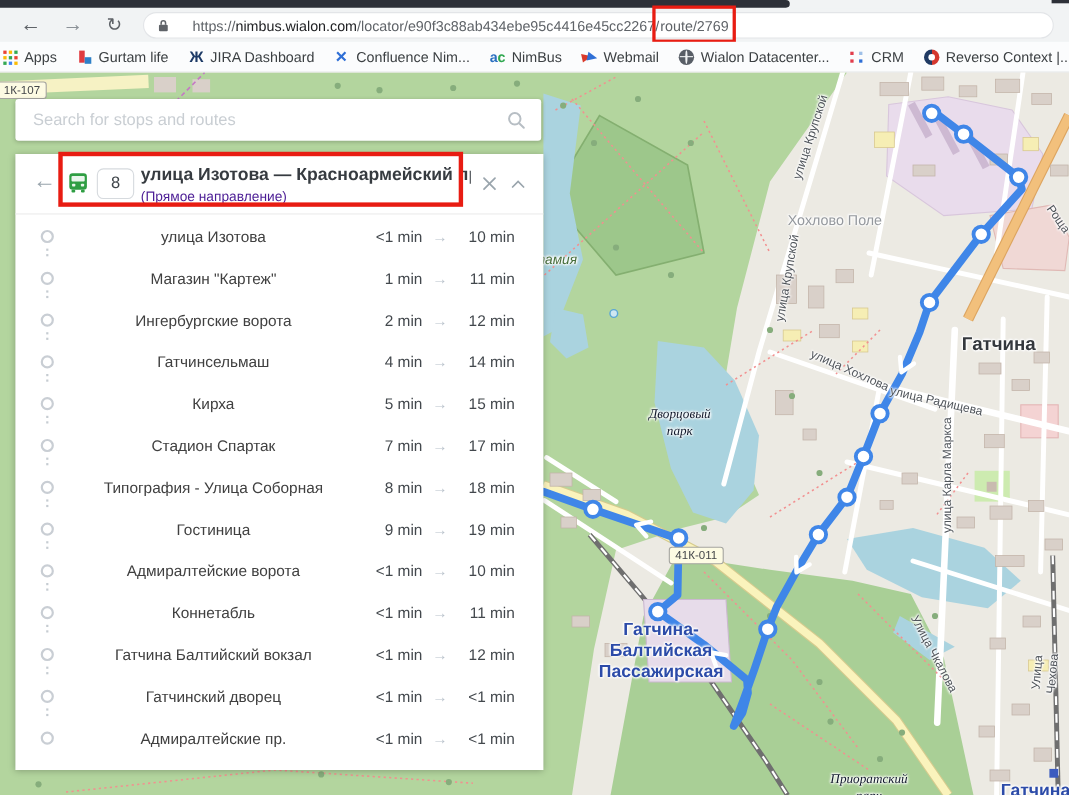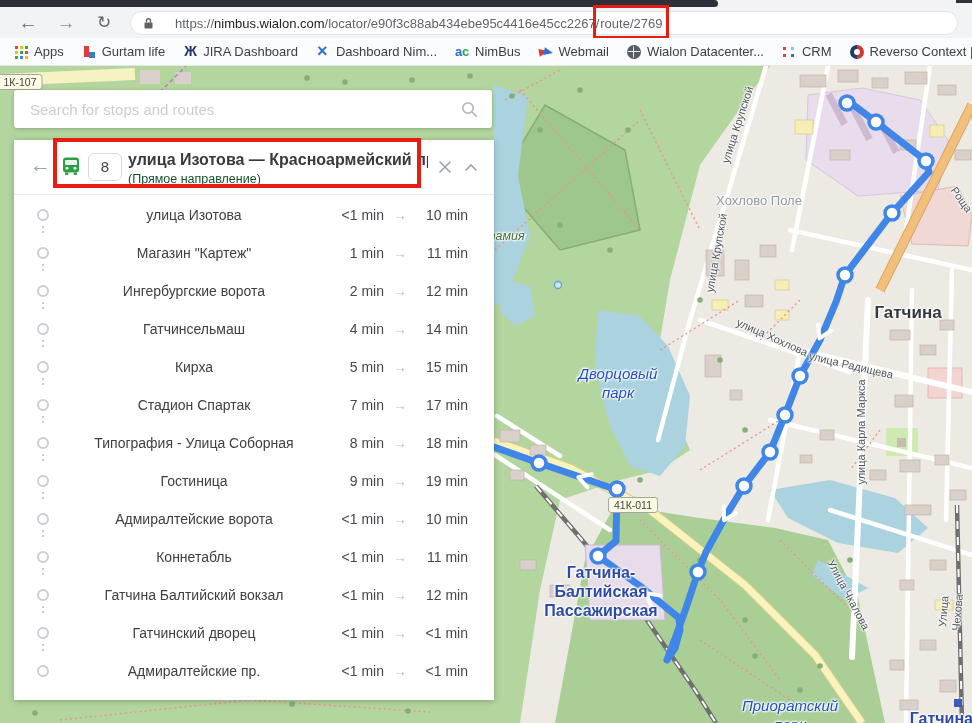--- a/index.html
+++ b/index.html
@@ -15,21 +15,21 @@
   .navbtn { position:absolute; top:1px; width:28px; height:28px; text-align:center; line-height:28px; font-size:19px; color:#5f6368; cursor:pointer; }
   #btn-back { left:14px; }
   #btn-fwd { left:52px; color:#8b9197; }
   #btn-reload { left:90px; font-size:17px; }
   #omnibox { position:absolute; left:130px; top:3px; width:828px; height:24px; background:#ffffff; border:1px solid #e3e5e8; border-radius:13px; display:flex; align-items:center; padding:0 12px; }
   #lock-icon { margin-right:8px; flex:0 0 auto; }
   #url-text { font-size:13px; white-space:nowrap; color:#5f6368; letter-spacing:0;padding-left:13px; }
   #url-text .host { color:#202124; }
   .url-highlight { position:relative; padding:0 1px; }
   .url-highlight .ring { position:absolute; left:-6px; right:-6px; top:-11px; bottom:-8px; border:3px solid var(--red,#e81c12); pointer-events:none; }
-  #bookmarks { position:absolute; left:0; top:38px; width:972px; height:28px; background:#fbfcfd; border-bottom:1px solid #e4e6e8; display:flex; align-items:center; padding-left:14px; gap:18px; }
+  #bookmarks { position:absolute; left:0; top:38px; width:972px; height:28px; background:#fbfcfd; border-bottom:1px solid #e4e6e8; display:flex; align-items:center; padding-left:2px; gap:18px; }
   .bm { display:flex; align-items:center; gap:6px; font-size:13px; color:#3c4043; white-space:nowrap; cursor:pointer; }
   .bm-icon { width:14px; height:14px; position:relative; display:inline-block; flex:0 0 auto; }
 
   .icon-apps-grid::before { content:""; position:absolute; left:1px; top:1px; width:3px; height:3px; background:#ea4335;
     box-shadow:5px 0 0 #fbbc05, 10px 0 0 #34a853, 0 5px 0 #fbbc05, 5px 5px 0 #34a853, 10px 5px 0 #ea4335, 0 10px 0 #34a853, 5px 10px 0 #4285f4, 10px 10px 0 #fbbc05; }
   .icon-gurtam::before { content:""; position:absolute; left:2px; top:1px; width:5px; height:11px; background:#e03a3f; }
   .icon-gurtam::after { content:""; position:absolute; left:7px; top:7px; width:6px; height:6px; background:#2f80c8; }
   .icon-jira::before { content:"Ж"; position:absolute; left:1px; top:-2px; font-size:14px; font-weight:bold; color:#1d3a66; }
   .icon-confluence::before { content:"×"; position:absolute; left:1px; top:-4px; font-size:18px; font-weight:bold; color:#2f6fd6; }
   .icon-nimbus::before { content:"a"; position:absolute; left:0; top:-1px; font-size:13px; font-weight:bold; color:#2a6fc0; }
@@ -46,36 +46,36 @@
 
   
   #map { position:absolute; left:0; top:66px; width:972px; height:657px; background:#eceae3; cursor:grab; }
   #map svg { position:absolute; left:0; top:0; }
   #map-labels { position:absolute; left:0; top:0; width:972px; height:657px; pointer-events:none; }
   .map-label { position:absolute; white-space:pre-line; text-align:center; line-height:1.25;
     text-shadow:0 0 2px #fff, 0 0 2px #fff, 0 0 3px #fff, 1px 1px 2px #fff, -1px -1px 2px #fff; }
   .ml-street { font-size:11px; color:#50555b; }
   .ml-district { font-size:13px; color:#94989d; }
   .ml-city { font-size:17px; font-weight:600; color:#34383d; }
-  .ml-park { font-size:15px; font-style:italic; color:#1d4ed8; font-weight:500; }
+  .ml-park { font-size:12px; font-style:italic; color:#0f172a; font-weight:500;font-family:Liberation Serif, serif; }
   .ml-nature { font-size:12.5px; font-style:italic; color:#466e3c; }
   .ml-station { font-size:16px; font-weight:600; color:#2c4ba8; line-height:1.2; }
   .road-badge { position:absolute; transform:translate(-50%,-50%); background:#fdfbe3; border:1px solid #a5a5a0; border-radius:3px; font-size:10.5px; color:#44464a; padding:1px 5px; white-space:nowrap; }
 
   
   #search-card { position:absolute; left:14px; top:90px; width:478px; height:38px; background:#fff; border-radius:3px; box-shadow:0 1px 4px rgba(0,0,0,.22); display:flex; align-items:center; padding:0 14px 0 16px; }
   #search-input { flex:1; border:none; outline:none; font-size:15px; color:#ec4899; font-family:inherit; background:transparent; }
   #search-input::placeholder { color:#c9ced3; }
   #panel { position:absolute; left:14px; top:140px; width:480px; height:560px; background:#fff; box-shadow:0 1px 6px rgba(0,0,0,.25); }
   #route-header { position:relative; height:55px; border-bottom:1px solid #ececec; }
   #hdr-back { position:absolute; left:16px; top:13px; font-size:21px; color:#9aa5ad; cursor:pointer; }
   #hdr-bus { position:absolute; left:46px; top:15px; }
   #hdr-num { position:absolute; left:74px; top:13px; width:34px; height:28px; border:1px solid #d6dade; border-radius:6px; text-align:center; line-height:26px; font-size:15px; color:#3f454a; background:#fff; }
   #hdr-title { position:absolute; left:114px; top:11px; width:300px; font-size:16px; font-weight:bold; color:#363b40; white-space:nowrap; overflow:hidden; }
-  #hdr-sub { position:absolute; left:114px; top:32px; font-size:12.5px; color:#14532d; }
+  #hdr-sub { position:absolute; left:114px; top:32px; font-size:12.5px; color:#4c1d95; }
   #hdr-close { position:absolute; right:42px; top:20px; cursor:pointer; }
   #hdr-collapse { position:absolute; right:16px; top:23px; cursor:pointer; }
   #stops-list { position:absolute; left:0; top:56px; width:480px; }
   .stop-row { position:relative; height:38px; display:flex; align-items:center; padding:0 26px 0 23px; cursor:pointer; }
   .stop-row:not(:last-child)::after { content:""; position:absolute; left:28px; top:30px; width:2px; height:2px; background:#c6ccd2; box-shadow:0 5px 0 #c6ccd2; }
   .stop-circle { width:12px; height:12px; border:2px solid #c9ced4; border-radius:50%; background:#fff; margin-right:13px; flex:0 0 auto; }
   .stop-name { flex:1; font-size:14px; color:#404040; white-space:nowrap; overflow:hidden;text-align:center; }
   .stop-t1 { width:58px; text-align:right; font-size:14px; color:#43484d; }
   .arrow-icon { margin:0 9px; color:#b9c2cb; font-size:14px; }
   .stop-t2 { width:52px; text-align:right; font-size:14px; color:#43484d; }
@@ -112,21 +112,21 @@
       <div class="bm">
         <span class="bm-icon icon-gurtam"></span>
         <span>Gurtam life</span>
       </div>
       <div class="bm">
         <span class="bm-icon icon-jira"></span>
         <span>JIRA Dashboard</span>
       </div>
       <div class="bm">
         <span class="bm-icon icon-confluence"></span>
-        <span>Dashboard Nim...</span>
+        <span>Confluence Nim...</span>
       </div>
       <div class="bm">
         <span class="bm-icon icon-nimbus"></span>
         <span>NimBus</span>
       </div>
       <div class="bm">
         <span class="bm-icon icon-webmail"></span>
         <span>Webmail</span>
       </div>
       <div class="bm">

